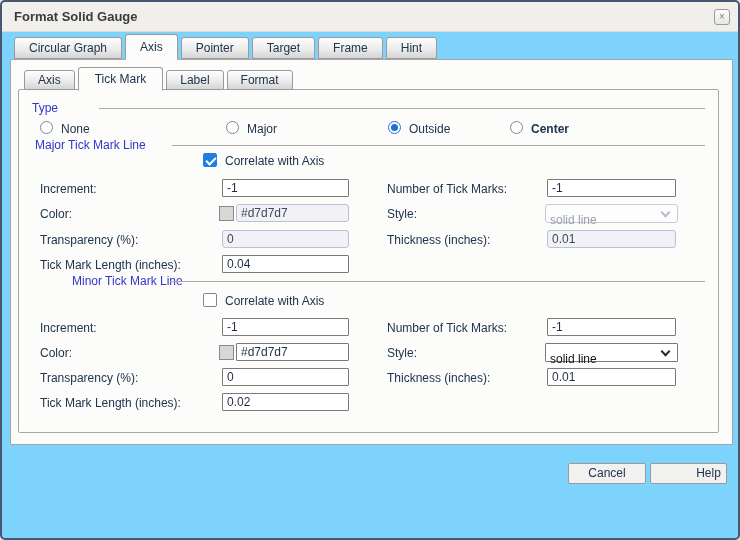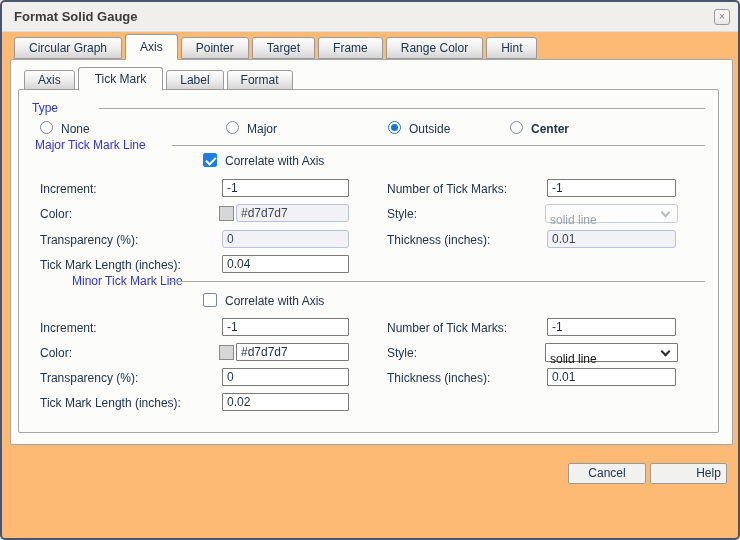--- a/index.html
+++ b/index.html
@@ -1,17 +1,17 @@
 <!DOCTYPE html>
 <html><head>
 <meta charset="utf-8">
 <style>
   html,body{margin:0;padding:0;background:#e9e9e9;}
   *{box-sizing:border-box;font-family:"Liberation Sans",sans-serif;}
-  .dialog{position:relative;width:740px;height:540px;background:#fdba74;border:2px solid #4a5670;border-radius:5px;overflow:hidden;}
+  .dialog{position:relative;width:740px;height:540px;background:#7dd3fc;border:2px solid #4a5670;border-radius:5px;overflow:hidden;}
   .titlebar{position:absolute;left:0;top:0;right:0;height:30px;background:#f0efec;border-bottom:1px solid #dddcd8;border-radius:3px 3px 0 0;}
   .title{position:absolute;left:12px;top:0;line-height:30px;font-size:13px;font-weight:bold;color:#3b3b3b;}
   .closebtn{position:absolute;right:8px;top:7px;width:16px;height:16px;border:1px solid #9a9a9a;border-radius:3px;background:linear-gradient(#ffffff,#e6e6e6);color:#7d7d7d;font-size:10px;line-height:14px;text-align:center;cursor:pointer;}
   
   .tabrow{position:absolute;display:flex;align-items:flex-end;z-index:3;}
   .tab{height:22px;line-height:21px;padding:0 14px;margin-right:3px;font-size:12px;color:#20354e;background:linear-gradient(#fefefe,#ececec 55%,#d5d5d5);border:1px solid #9b9b9b;border-radius:3px 3px 0 0;cursor:pointer;white-space:nowrap;}
   .tab.sel{height:26px;line-height:25px;background:#fcfcfb;border-bottom:1px solid #fcfcfb;margin-bottom:-1px;z-index:4;}
   .tabrow2 .tab{height:20px;line-height:19px;padding:0 13px;}
   .tabrow2 .tab.sel{height:24px;line-height:23px;padding:0 16px;}
   .panel{position:absolute;border:1px solid #a6a6a6;border-radius:2px;background:#fcfcfb;z-index:1;}
@@ -48,21 +48,20 @@
     <span class="title">Format Solid Gauge</span>
     <div class="closebtn">×</div>
   </div>
 
   <div class="tabrow" style="left:12px;top:32px;">
     <div class="tab">Circular Graph</div>
     <div class="tab sel">Axis</div>
     <div class="tab">Pointer</div>
     <div class="tab">Target</div>
     <div class="tab">Frame</div>
-    <div class="tab">Range Color</div>
     <div class="tab">Hint</div>
   </div>
 
   <div class="panel" style="left:8px;top:57px;width:723px;height:386px;"></div>
 
   <div class="tabrow tabrow2" style="left:22px;top:65px;">
     <div class="tab">Axis</div>
     <div class="tab sel">Tick Mark</div>
     <div class="tab">Label</div>
     <div class="tab">Format</div>

